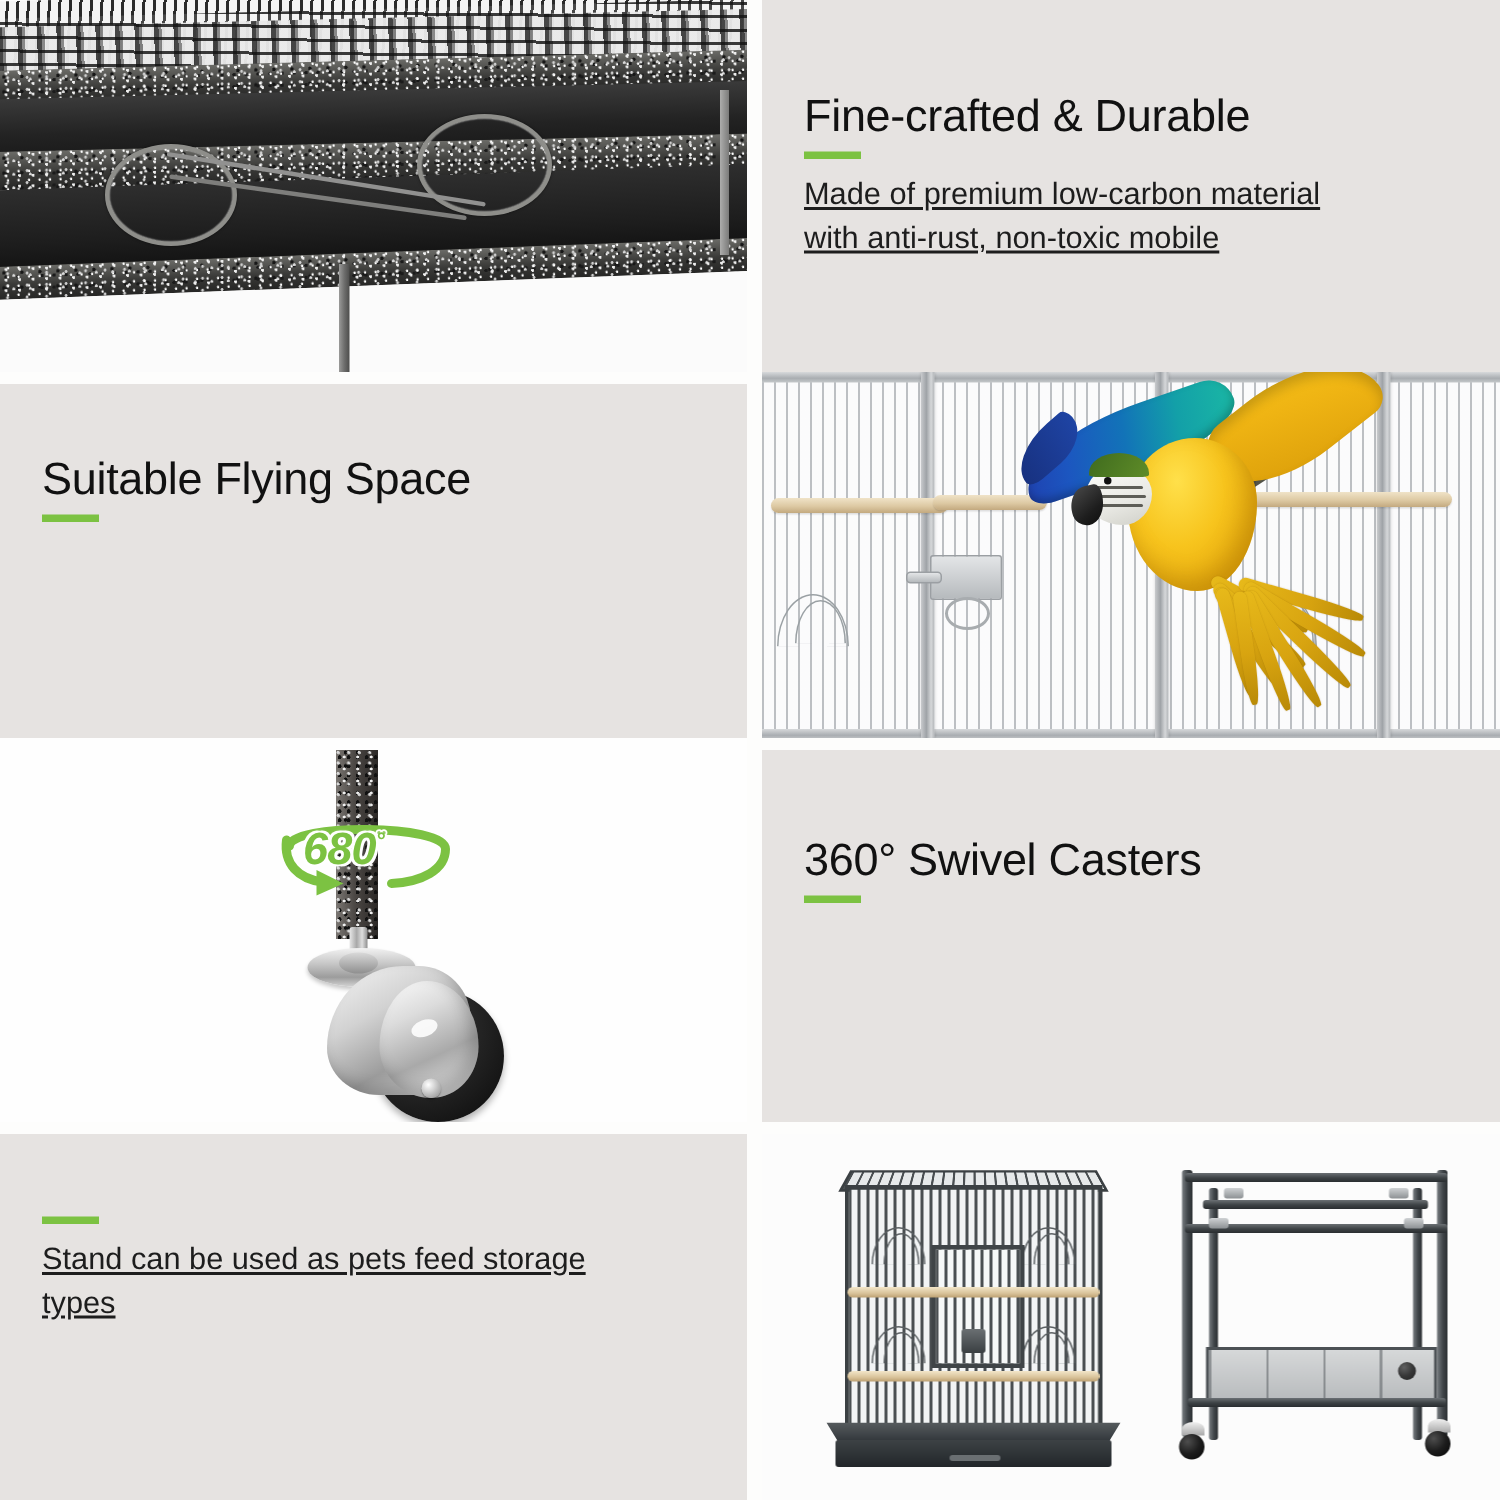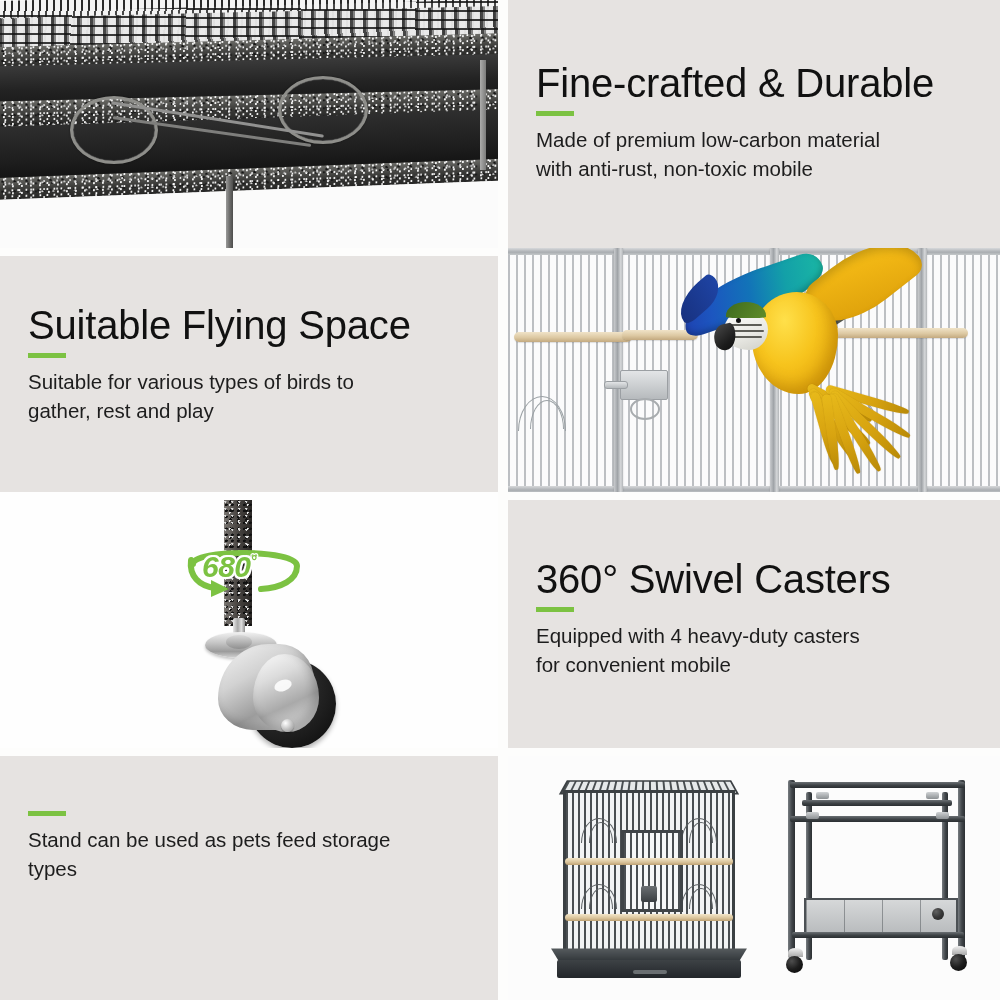--- a/index.html
+++ b/index.html
@@ -32,40 +32,41 @@
     background: #ffffff;
   }
 
   
   .tp-inner {
     position: absolute;
     left: 28px;
     right: 18px;
   }
   .tp-title {
-    font-size: 40px;
+    font-size: 30px;
     font-weight: 400;
     color: #111111;
     letter-spacing: -0.2px;
     line-height: 1.05;
     white-space: nowrap;
   }
   .tp-rule {
     width: 38px;
     height: 5px;
     background: #7cc242;
     margin-top: 7px;
     margin-bottom: 9px;
   }
   .tp-body {
     font-size: 20.5px;
     font-weight: 400;
     color: #1d1d1d;
     line-height: 1.42;
     max-width: 430px;
+    text-decoration: underline;
   }
   .tp-body .ln { display: block; white-space: nowrap; }
 
   
   .cage-closeup {
     position: absolute;
     inset: 0;
     background: #fbfbfb;
   }
   
@@ -471,24 +472,20 @@
         <span class="ln">Made of premium low-carbon material</span>
         <span class="ln">with anti-rust, non-toxic mobile</span>
       </div>
     </div>
   </div>
 
   <div class="panel text-panel" style="left:0px; top:256px; width:498px; height:236px;">
     <div class="tp-inner" style="top:48px;">
       <div class="tp-title">Suitable Flying Space</div>
       <div class="tp-rule"></div>
-      <div class="tp-body">
-        <span class="ln">Suitable for various types of birds to</span>
-        <span class="ln">gather, rest and play</span>
-      </div>
     </div>
   </div>
 
   <div class="panel photo-panel" style="left:508px; top:248px; width:492px; height:244px;">
     <div class="macaw-scene">
       <div class="mc-bars"></div>
 
       <div class="mc-hpost" style="top:0px;"></div>
       <div class="mc-hpost" style="top:238px;"></div>
 
@@ -560,24 +557,20 @@
       <div class="cs-cap"></div>
       <div class="cs-gloss"></div>
       <div class="cs-rivet"></div>
     </div>
   </div>
 
   <div class="panel text-panel" style="left:508px; top:500px; width:492px; height:248px;">
     <div class="tp-inner" style="top:58px;">
       <div class="tp-title">360° Swivel Casters</div>
       <div class="tp-rule"></div>
-      <div class="tp-body">
-        <span class="ln">Equipped with 4 heavy-duty casters</span>
-        <span class="ln">for convenient mobile</span>
-      </div>
     </div>
   </div>
 
   <div class="panel text-panel" style="left:0px; top:756px; width:498px; height:244px;">
     <div class="tp-inner" style="top:48px;">
       <div class="tp-rule"></div>
       <div class="tp-body" style="max-width:470px;">
         <span class="ln">Stand can be used as pets feed storage</span>
         <span class="ln">types</span>
       </div>

